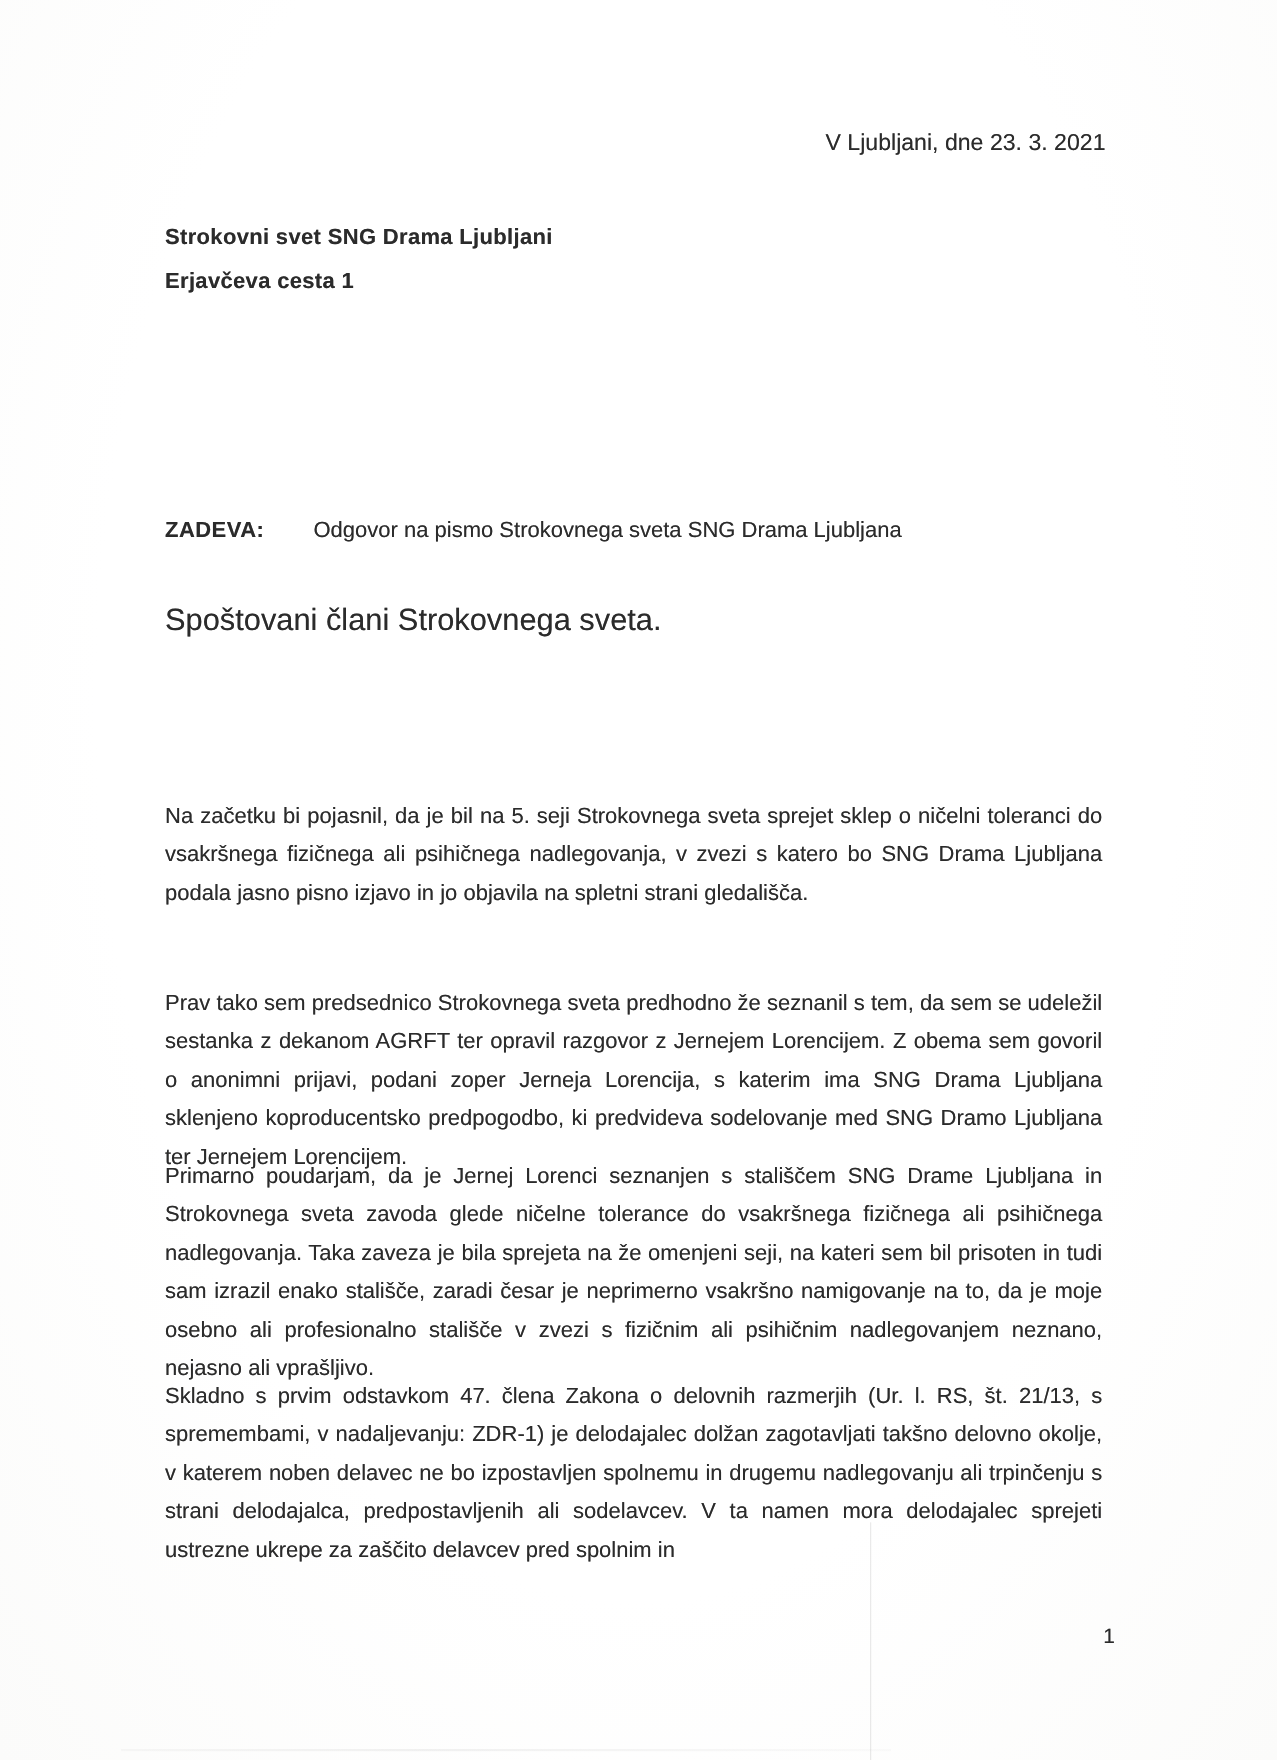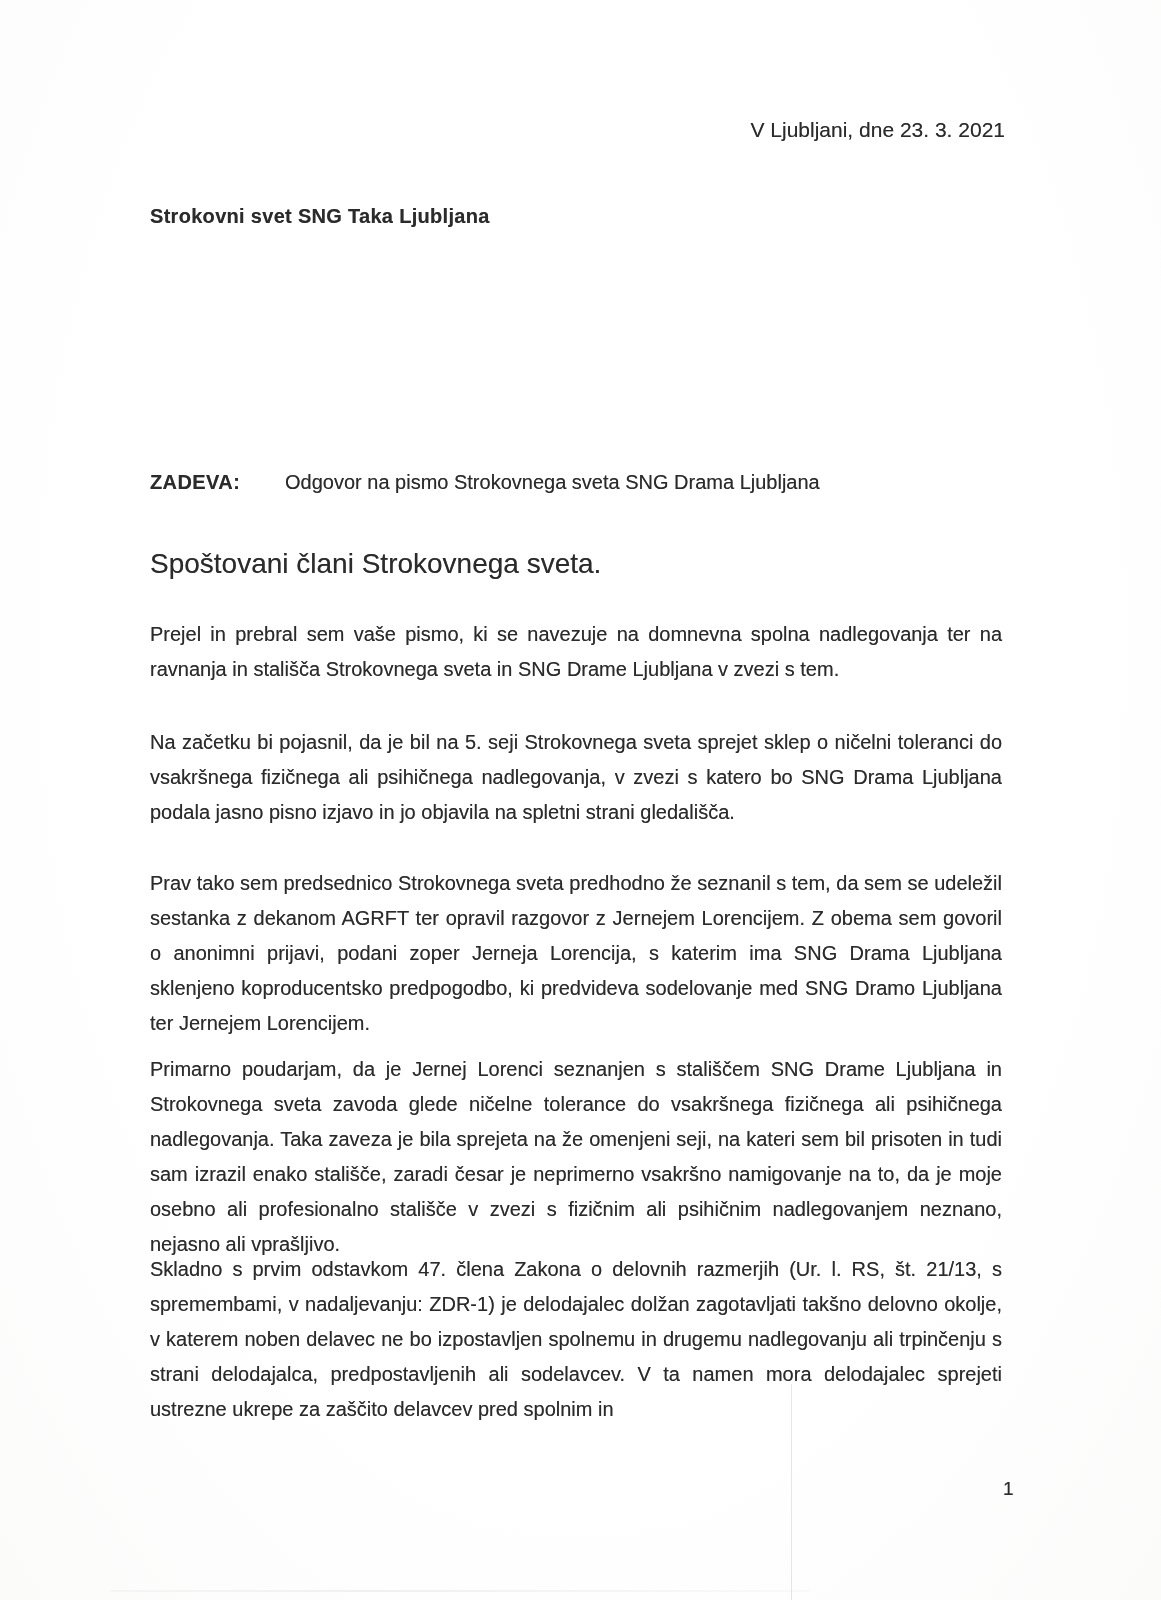--- a/index.html
+++ b/index.html
@@ -74,21 +74,21 @@
     position: absolute;
     left: 150px;
     width: 852px;
     font-size: 20px;
     line-height: 35px;
     text-align: justify;
     margin: 0;
   }
   .p1 { top: 617px; }
   .p2 { top: 725px; }
-  .p3 { top: 866px; }
+  .p3 { top: 895px; }
   .p4 { top: 1052px; }
   .p5 { top: 1252px; }
 
   .page-number {
     position: absolute;
     top: 1478px;
     left: 1003px;
     font-size: 19px;
   }
 
@@ -112,30 +112,30 @@
   }
 </style>
 </head>
 <body>
 
 <div class="page">
 
   <div class="date-line">V Ljubljani, dne 23. 3. 2021</div>
 
   <div class="recipient">
-    <div>Strokovni svet SNG Taka Ljubljana</div>
+    <div>Strokovni svet SNG Drama Ljubljani</div>
+    <div>Erjavčeva cesta 1</div>
   </div>
 
   <div class="subject-line">
     <span class="subject-label">ZADEVA:</span><span>Odgovor na pismo Strokovnega sveta SNG Drama Ljubljana</span>
   </div>
 
   <div class="salutation">Spoštovani člani Strokovnega sveta.</div>
 
-  <p class="body-paragraph p1">Prejel in prebral sem vaše pismo, ki se navezuje na domnevna spolna nadlegovanja ter na ravnanja in stališča Strokovnega sveta in SNG Drame Ljubljana v zvezi s tem.</p>
 
   <p class="body-paragraph p2">Na začetku bi pojasnil, da je bil na 5. seji Strokovnega sveta sprejet sklep o ničelni toleranci do vsakršnega fizičnega ali psihičnega nadlegovanja, v zvezi s katero bo SNG Drama Ljubljana podala jasno pisno izjavo in jo objavila na spletni strani gledališča.</p>
 
   <p class="body-paragraph p3">Prav tako sem predsednico Strokovnega sveta predhodno že seznanil s tem, da sem se udeležil sestanka z dekanom AGRFT ter opravil razgovor z Jernejem Lorencijem. Z obema sem govoril o anonimni prijavi, podani zoper Jerneja Lorencija, s katerim ima SNG Drama Ljubljana sklenjeno koproducentsko predpogodbo, ki predvideva sodelovanje med SNG Dramo Ljubljana ter Jernejem Lorencijem.</p>
 
   <p class="body-paragraph p4">Primarno poudarjam, da je Jernej Lorenci seznanjen s stališčem SNG Drame Ljubljana in Strokovnega sveta zavoda glede ničelne tolerance do vsakršnega fizičnega ali psihičnega nadlegovanja. Taka zaveza je bila sprejeta na že omenjeni seji, na kateri sem bil prisoten in tudi sam izrazil enako stališče, zaradi česar je neprimerno vsakršno namigovanje na to, da je moje osebno ali profesionalno stališče v zvezi s fizičnim ali psihičnim nadlegovanjem neznano, nejasno ali vprašljivo.</p>
 
   <p class="body-paragraph p5">Skladno s prvim odstavkom 47. člena Zakona o delovnih razmerjih (Ur. l. RS, št. 21/13, s spremembami, v nadaljevanju: ZDR-1) je delodajalec dolžan zagotavljati takšno delovno okolje, v katerem noben delavec ne bo izpostavljen spolnemu in drugemu nadlegovanju ali trpinčenju s strani delodajalca, predpostavljenih ali sodelavcev. V ta namen mora delodajalec sprejeti ustrezne ukrepe za zaščito delavcev pred spolnim in</p>
 
   <div class="page-number">1</div>

